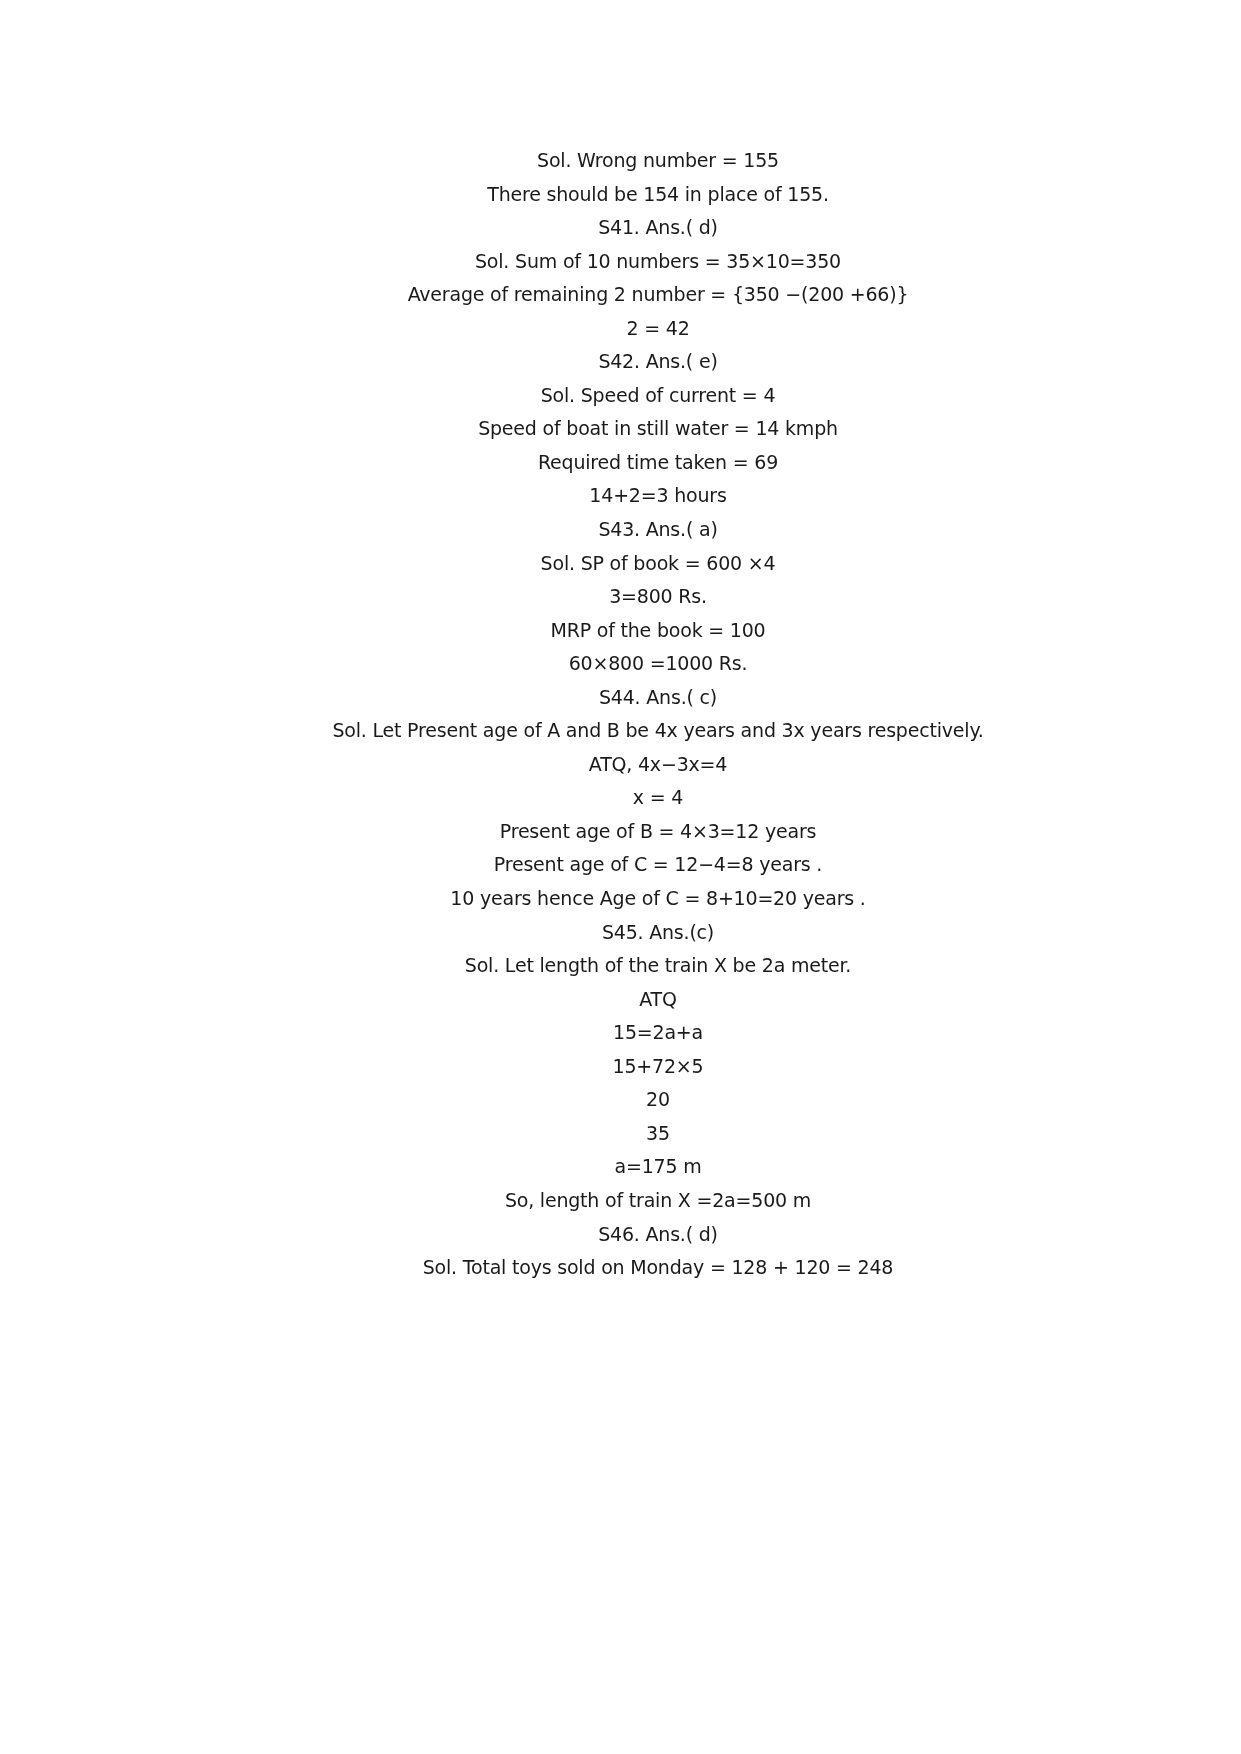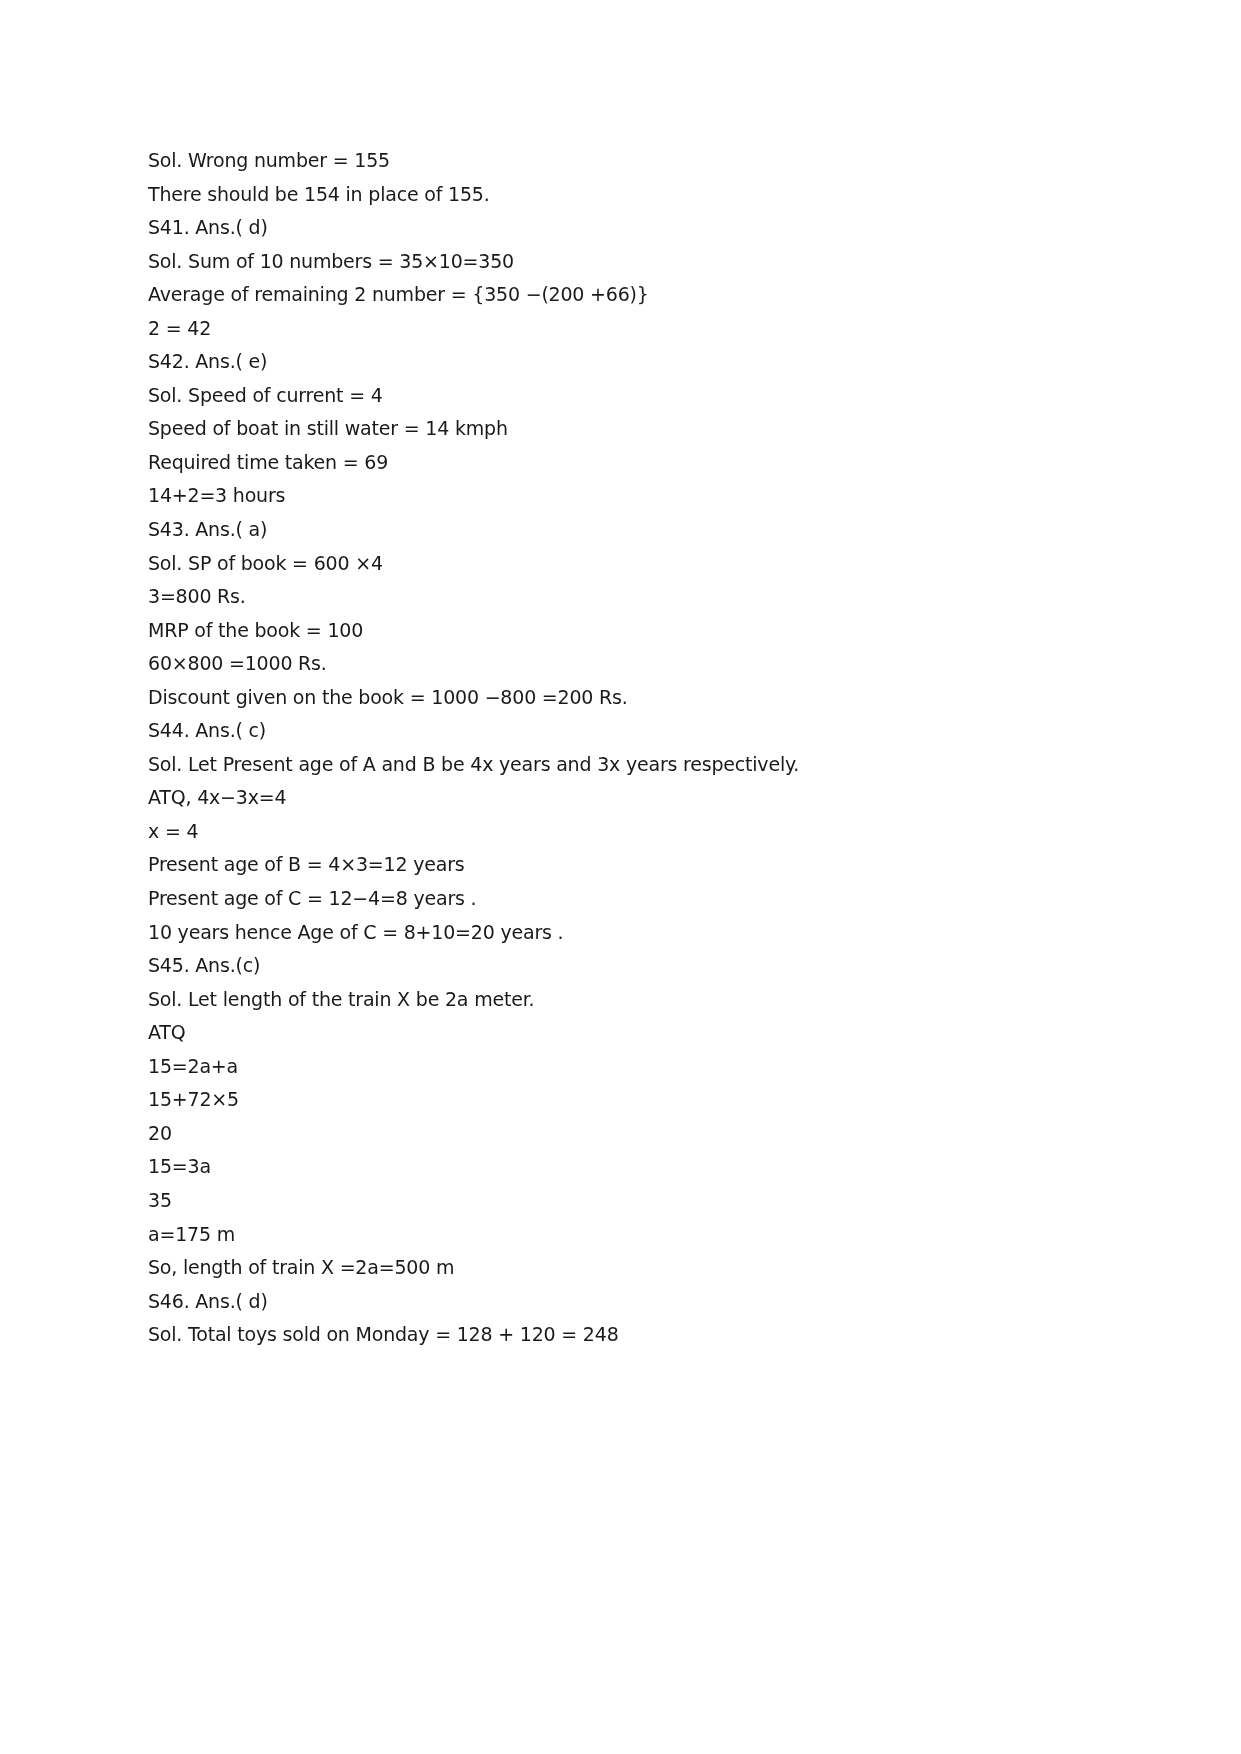--- a/index.html
+++ b/index.html
@@ -16,23 +16,24 @@
     .page {
       position: absolute;
       left: 0;
       top: 0;
       width: 1241px;
       height: 1754px;
       background: #ffffff;
     }
     .content {
       position: absolute;
-      left: 148px;
+      left: 158px;
       top: 144px;
       width: 1000px;
+      text-align: center;
     }
     .line {
       font-family: "DejaVu Sans", sans-serif;
       font-size: 19px;
       color: #1a1a1a;
       line-height: 33.55px;
       height: 33.55px;
       white-space: pre;
       letter-spacing: -0.2px;
     }
@@ -51,34 +52,32 @@
     <div class="line">S42. Ans.( e)</div>
     <div class="line">Sol. Speed of current = 4</div>
     <div class="line">Speed of boat in still water = 14 kmph</div>
     <div class="line">Required time taken = 69</div>
     <div class="line">14+2=3 hours</div>
     <div class="line">S43. Ans.( a)</div>
     <div class="line">Sol. SP of book = 600 ×4</div>
     <div class="line">3=800 Rs.</div>
     <div class="line">MRP of the book = 100</div>
     <div class="line">60×800 =1000 Rs.</div>
-    <div class="line">Discount given on the book = 1000 −800 =200 Rs.</div>
     <div class="line">S44. Ans.( c)</div>
     <div class="line">Sol. Let Present age of A and B be 4x years and 3x years respectively.</div>
     <div class="line">ATQ, 4x−3x=4</div>
     <div class="line">x = 4</div>
     <div class="line">Present age of B = 4×3=12 years</div>
     <div class="line">Present age of C = 12−4=8 years .</div>
     <div class="line">10 years hence Age of C = 8+10=20 years .</div>
     <div class="line">S45. Ans.(c)</div>
     <div class="line">Sol. Let length of the train X be 2a meter.</div>
     <div class="line">ATQ</div>
     <div class="line">15=2a+a</div>
     <div class="line">15+72×5</div>
     <div class="line">20</div>
-    <div class="line">15=3a</div>
     <div class="line">35</div>
     <div class="line">a=175 m</div>
     <div class="line">So, length of train X =2a=500 m</div>
     <div class="line">S46. Ans.( d)</div>
     <div class="line">Sol. Total toys sold on Monday = 128 + 120 = 248</div>
   </div>
 </div>
 
 </body></html>

